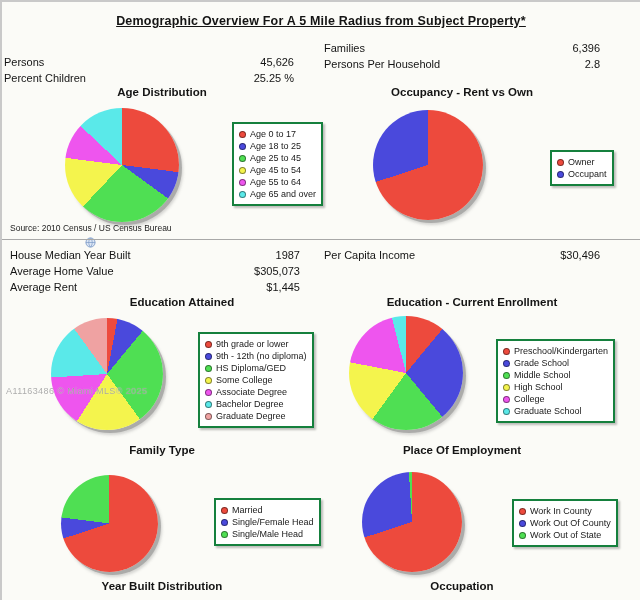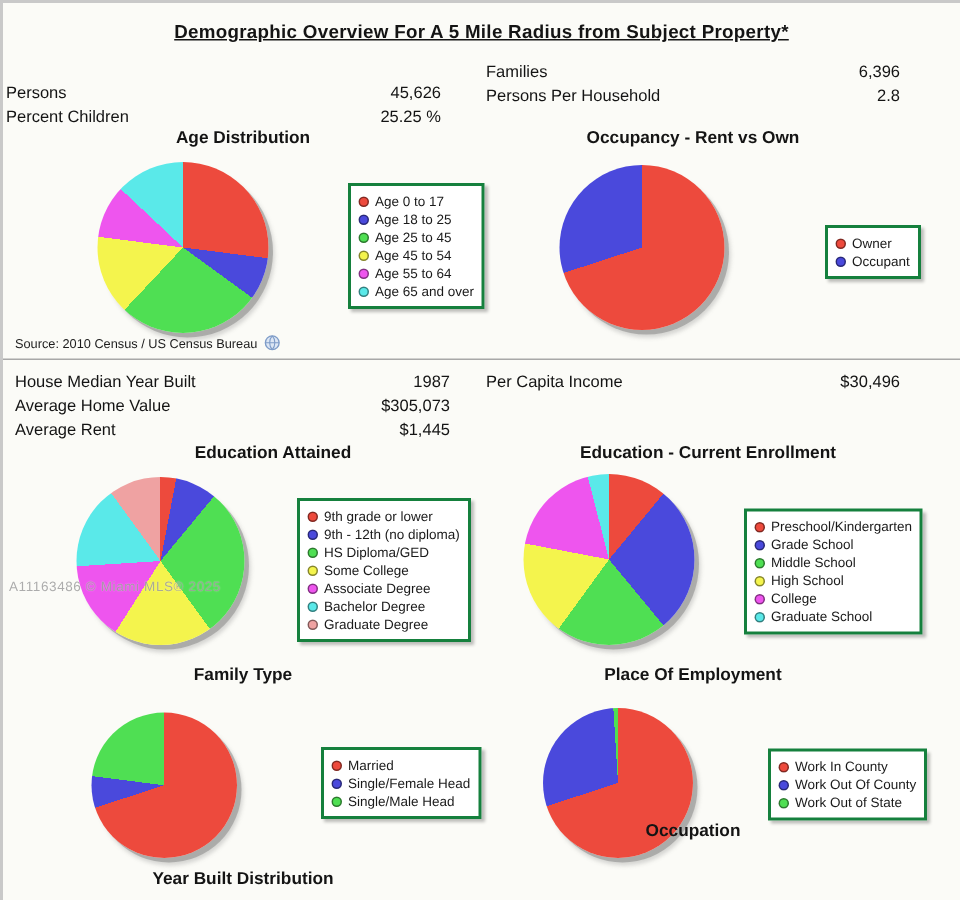--- a/index.html
+++ b/index.html
@@ -30,21 +30,21 @@
   .legend {
     position:absolute; background:#ffffff; border:2px solid #15803d;
     box-shadow:2px 2px 2px rgba(0,0,0,0.25);
     padding:4px 5px; font-size:9px; line-height:12px; color:#1a1a1a;
   }
   .legend-item { display:flex; align-items:center; gap:4px; height:12px; white-space:nowrap; }
   .dot { width:7px; height:7px; border-radius:50%; border:1px solid rgba(0,0,0,0.45); flex:none; }
 
   .source {
     position:absolute; left:8px; top:221px; font-size:8.5px; color:#1c1c1c;
-    display:flex; align-items:center; gap:4px;
+    display:flex; align-items:center; gap:4px;flex-direction:column;
   }
   .divider { position:absolute; left:0; top:237px; width:100%; border-top:1px solid #a8a8a8; }
   .watermark {
     position:absolute; left:4px; top:384px; font-size:9px; color:#9f9f9f;
     opacity:0.85; letter-spacing:0.4px; text-shadow:0 0 1px rgba(255,255,255,0.6);
   }
 </style>
 </head>
 <body>
 
@@ -249,15 +249,15 @@
           <span>Work Out Of County</span>
         </div>
         <div class="legend-item">
           <span class="dot" style="background: rgb(79, 223, 83);"></span>
           <span>Work Out of State</span>
         </div>
       </div>
   </div>
 
   <div class="chart-title" style="left:0; top:578px; width:320px;">Year Built Distribution</div>
-  <div class="chart-title" style="left:330px; top:546px; width:260px;">Occupation</div>
+  <div class="chart-title" style="left:330px; top:578px; width:260px;">Occupation</div>
 
 </div>
 
 </body></html>

